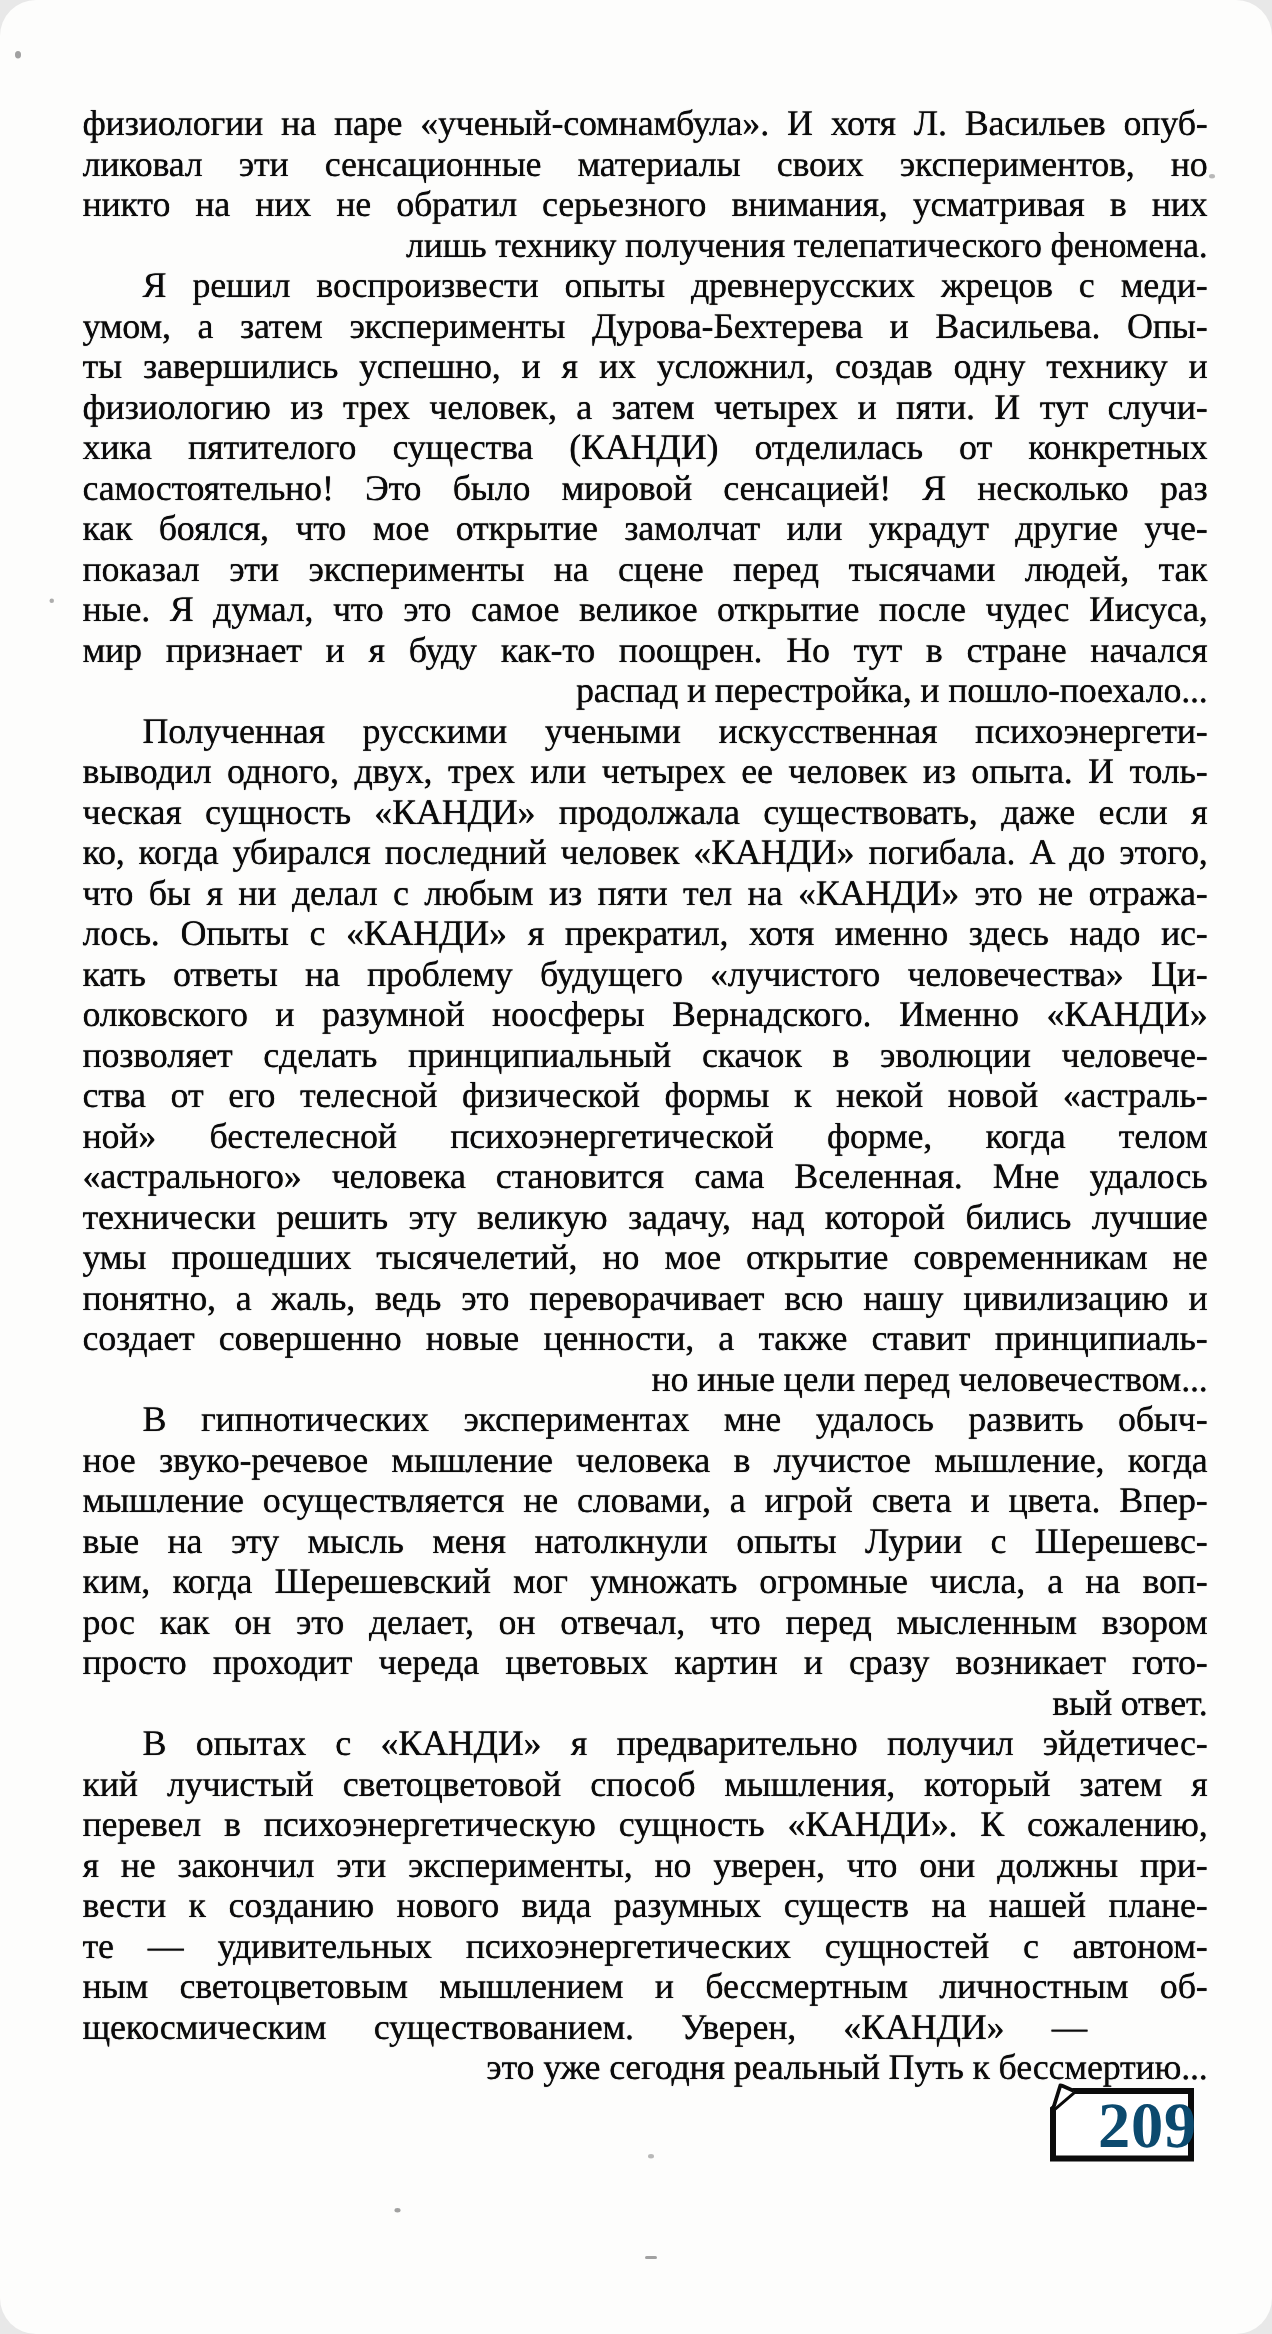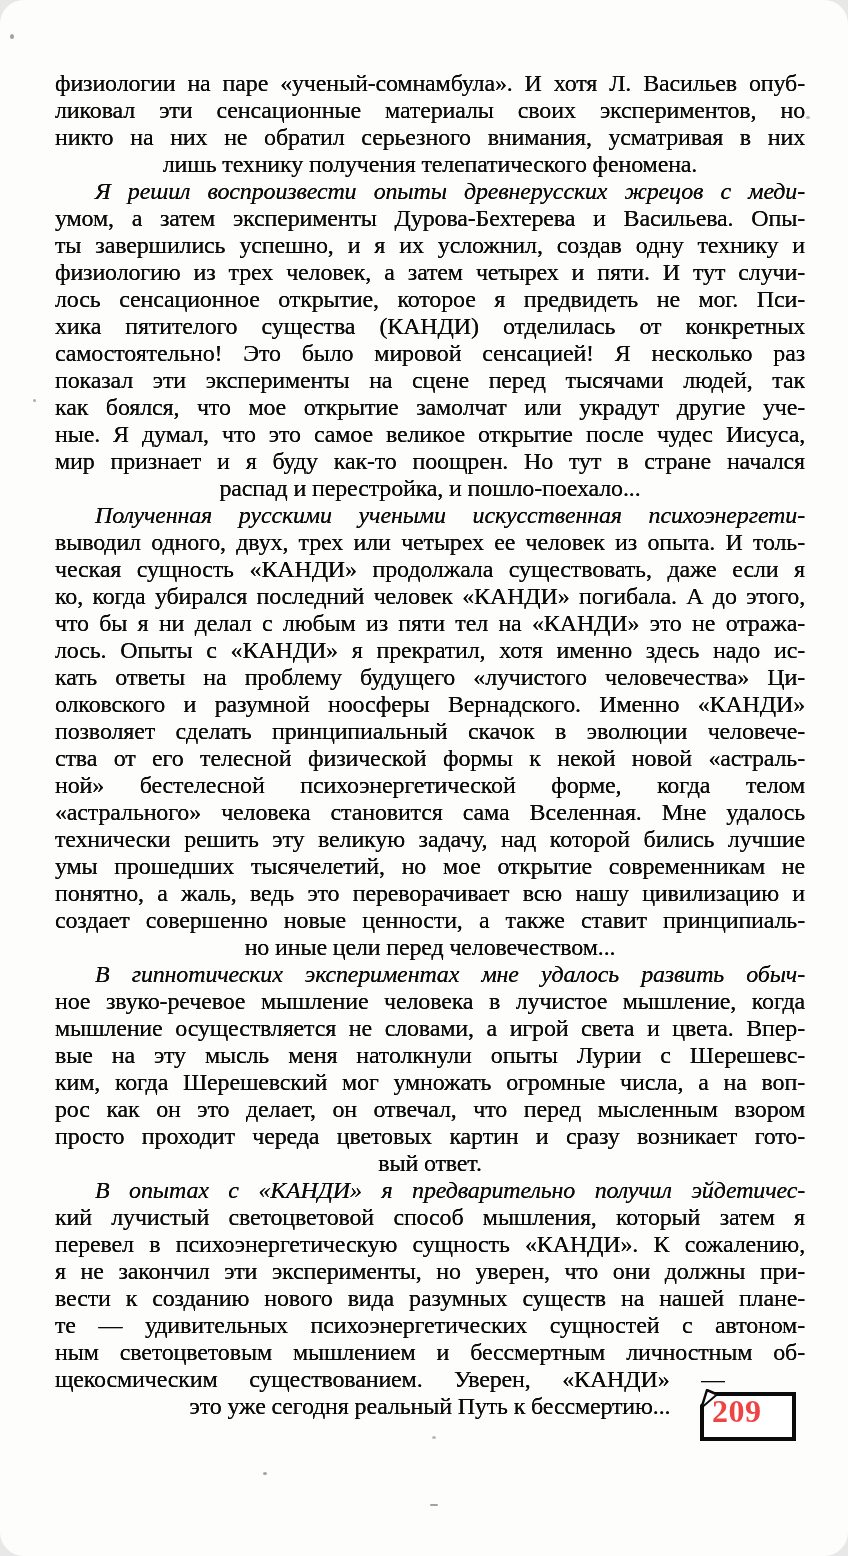--- a/index.html
+++ b/index.html
@@ -25,48 +25,48 @@
     width: 750px;
     font-size: 24px;
     line-height: 27px;
     letter-spacing: -0.15px;
     text-shadow: 0 0 0.5px currentColor; 
   }
   .line {
     height: 27px;
     overflow: hidden;
     white-space: nowrap;
-    text-align: center;
+    text-align: right;
   }
   .line.just {
     white-space: normal;
     text-align: justify;
     text-align-last: justify;
   }
-  .line.indent { padding-left: 40px; font-style: italic; }
+  .line.indent { padding-left: 40px; }
   .line.narrow { margin-right: 80px; } 
 
   .page-badge {
     position: absolute;
     left: 698px;
     top: 1389px;
     width: 100px;
     height: 54px;
   }
   .page-badge svg { display: block; }
   .page-badge .num {
     position: absolute;
     left: 14px;
     top: 4px;
     width: 86px;
-    text-align: left;
-    font-size: 32px;
+    text-align: right;
+    font-size: 43px;
     font-weight: bold;
     letter-spacing: 0.5px;
-    color: #ef4444;
+    color: #0c4a6e;
   }
 
   .speck {
     position: absolute;
     background: #8a8a8a;
     border-radius: 50%;
   }
   .speck.s1 { left: 10px;  top: 34px;   width: 4px; height: 5px; opacity:.8; }
   .speck.s2 { left: 33px;  top: 399px;  width: 3px; height: 3px; opacity:.7; }
   .speck.s3 { left: 263px; top: 1472px; width: 4px; height: 3px; opacity:.8; }
@@ -81,25 +81,24 @@
 
   <div class="text-block" id="text-block">
       <div class="line just">физиологии на паре «ученый-сомнамбула». И хотя Л. Васильев опуб-</div>
       <div class="line just">ликовал эти сенсационные материалы своих экспериментов, но</div>
       <div class="line just">никто на них не обратил серьезного внимания, усматривая в них</div>
       <div class="line">лишь технику получения телепатического феномена.</div>
       <div class="line just indent">Я решил воспроизвести опыты древнерусских жрецов с меди-</div>
       <div class="line just">умом, а затем эксперименты Дурова-Бехтерева и Васильева. Опы-</div>
       <div class="line just">ты завершились успешно, и я их усложнил, создав одну технику и</div>
       <div class="line just">физиологию из трех человек, а затем четырех и пяти. И тут случи-</div>
-      <div class="line just">лось сенсационное открытие, которое я предвидеть не мог. Пси-</div>
       <div class="line just">хика пятителого существа (КАНДИ) отделилась от конкретных</div>
       <div class="line just">самостоятельно! Это было мировой сенсацией! Я несколько раз</div>
+      <div class="line just">как боялся, что мое открытие замолчат или украдут другие уче-</div>
       <div class="line just">показал эти эксперименты на сцене перед тысячами людей, так</div>
-      <div class="line just">как боялся, что мое открытие замолчат или украдут другие уче-</div>
       <div class="line just">ные. Я думал, что это самое великое открытие после чудес Иисуса,</div>
       <div class="line just">мир признает и я буду как-то поощрен. Но тут в стране начался</div>
       <div class="line">распад и перестройка, и пошло-поехало...</div>
       <div class="line just indent">Полученная русскими учеными искусственная психоэнергети-</div>
       <div class="line just">выводил одного, двух, трех или четырех ее человек из опыта. И толь-</div>
       <div class="line just">ческая сущность «КАНДИ» продолжала существовать, даже если я</div>
       <div class="line just">ко, когда убирался последний человек «КАНДИ» погибала. А до этого,</div>
       <div class="line just">что бы я ни делал с любым из пяти тел на «КАНДИ» это не отража-</div>
       <div class="line just">лось. Опыты с «КАНДИ» я прекратил, хотя именно здесь надо ис-</div>
       <div class="line just">кать ответы на проблему будущего «лучистого человечества» Ци-</div>

